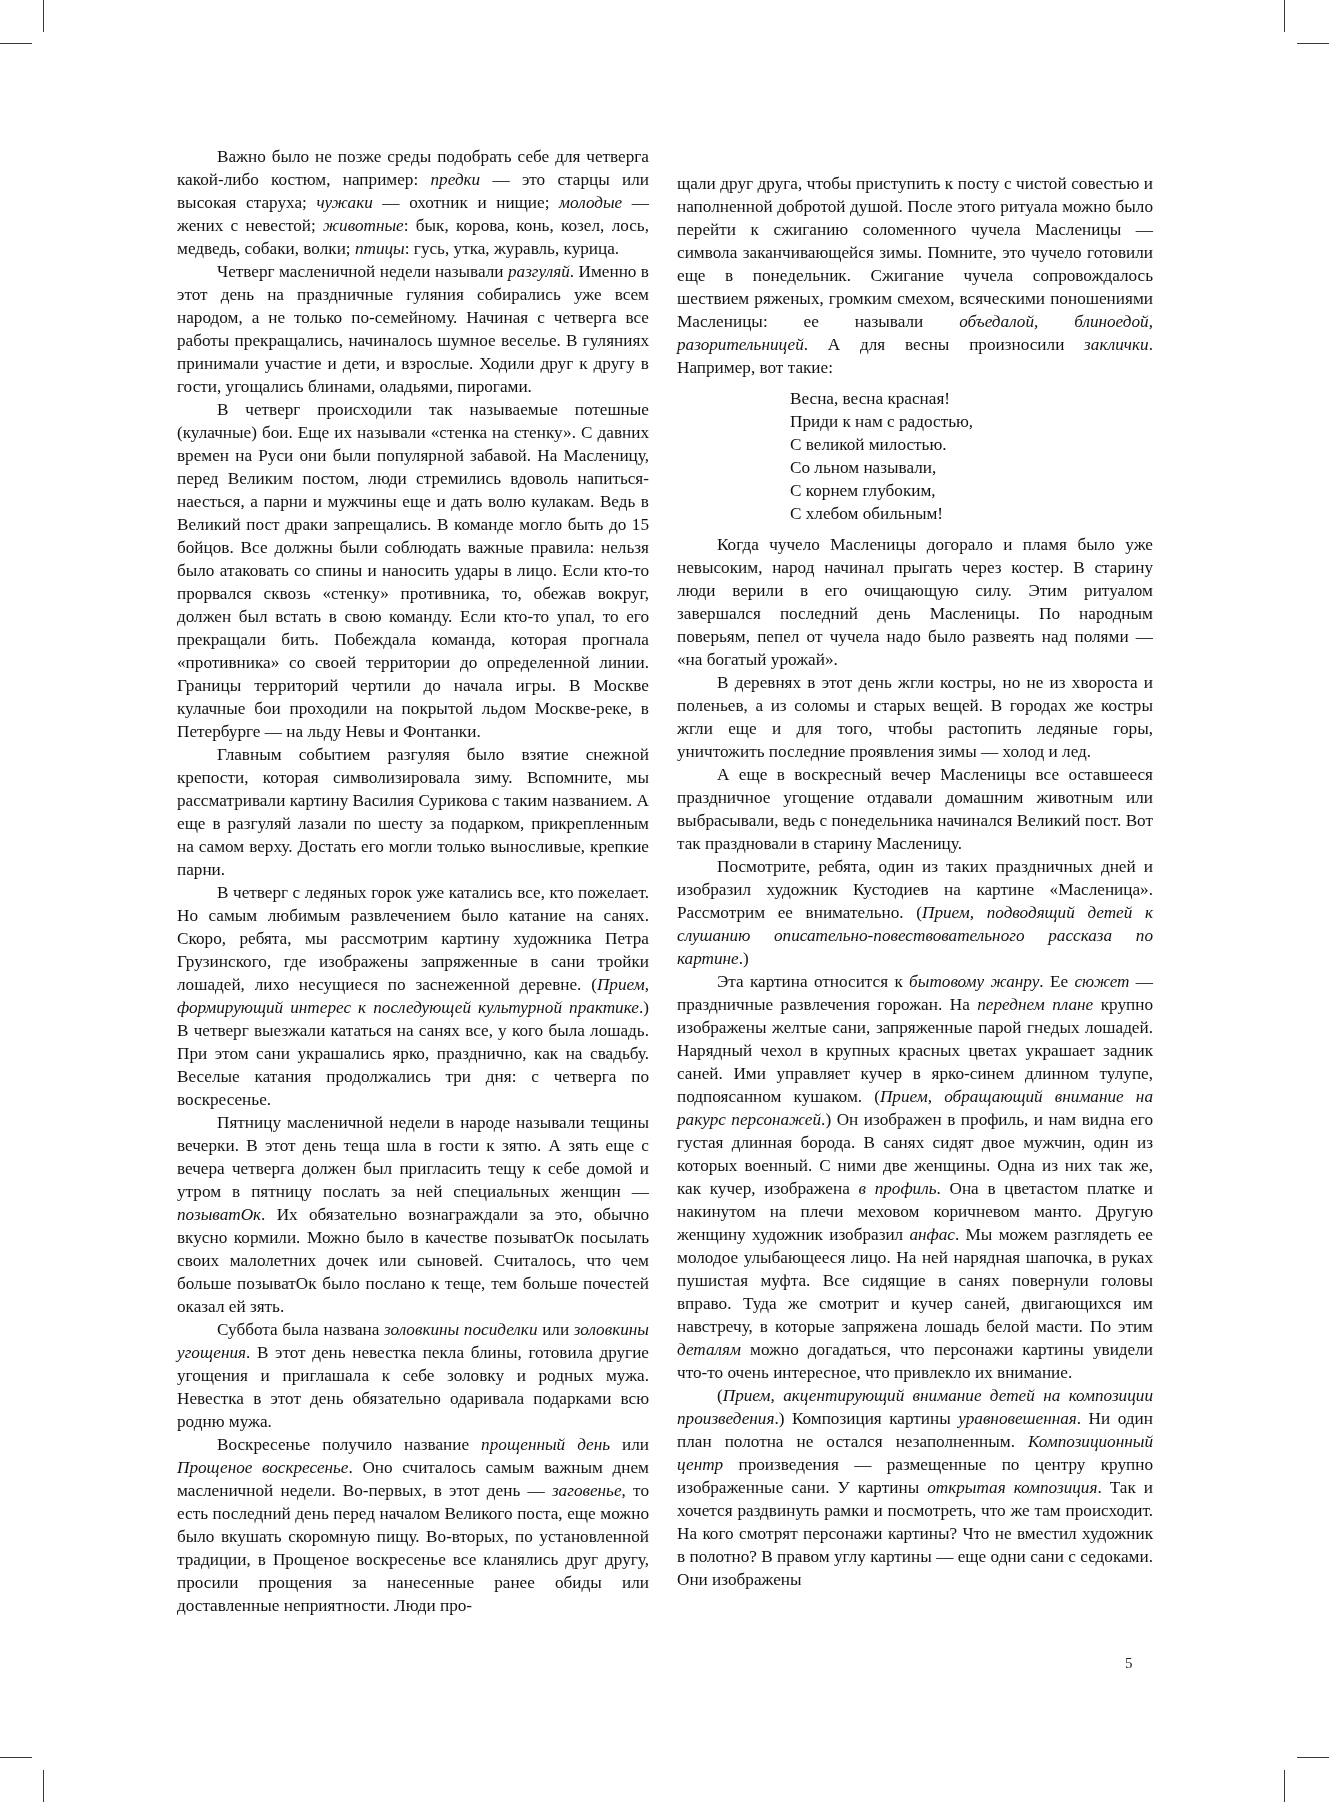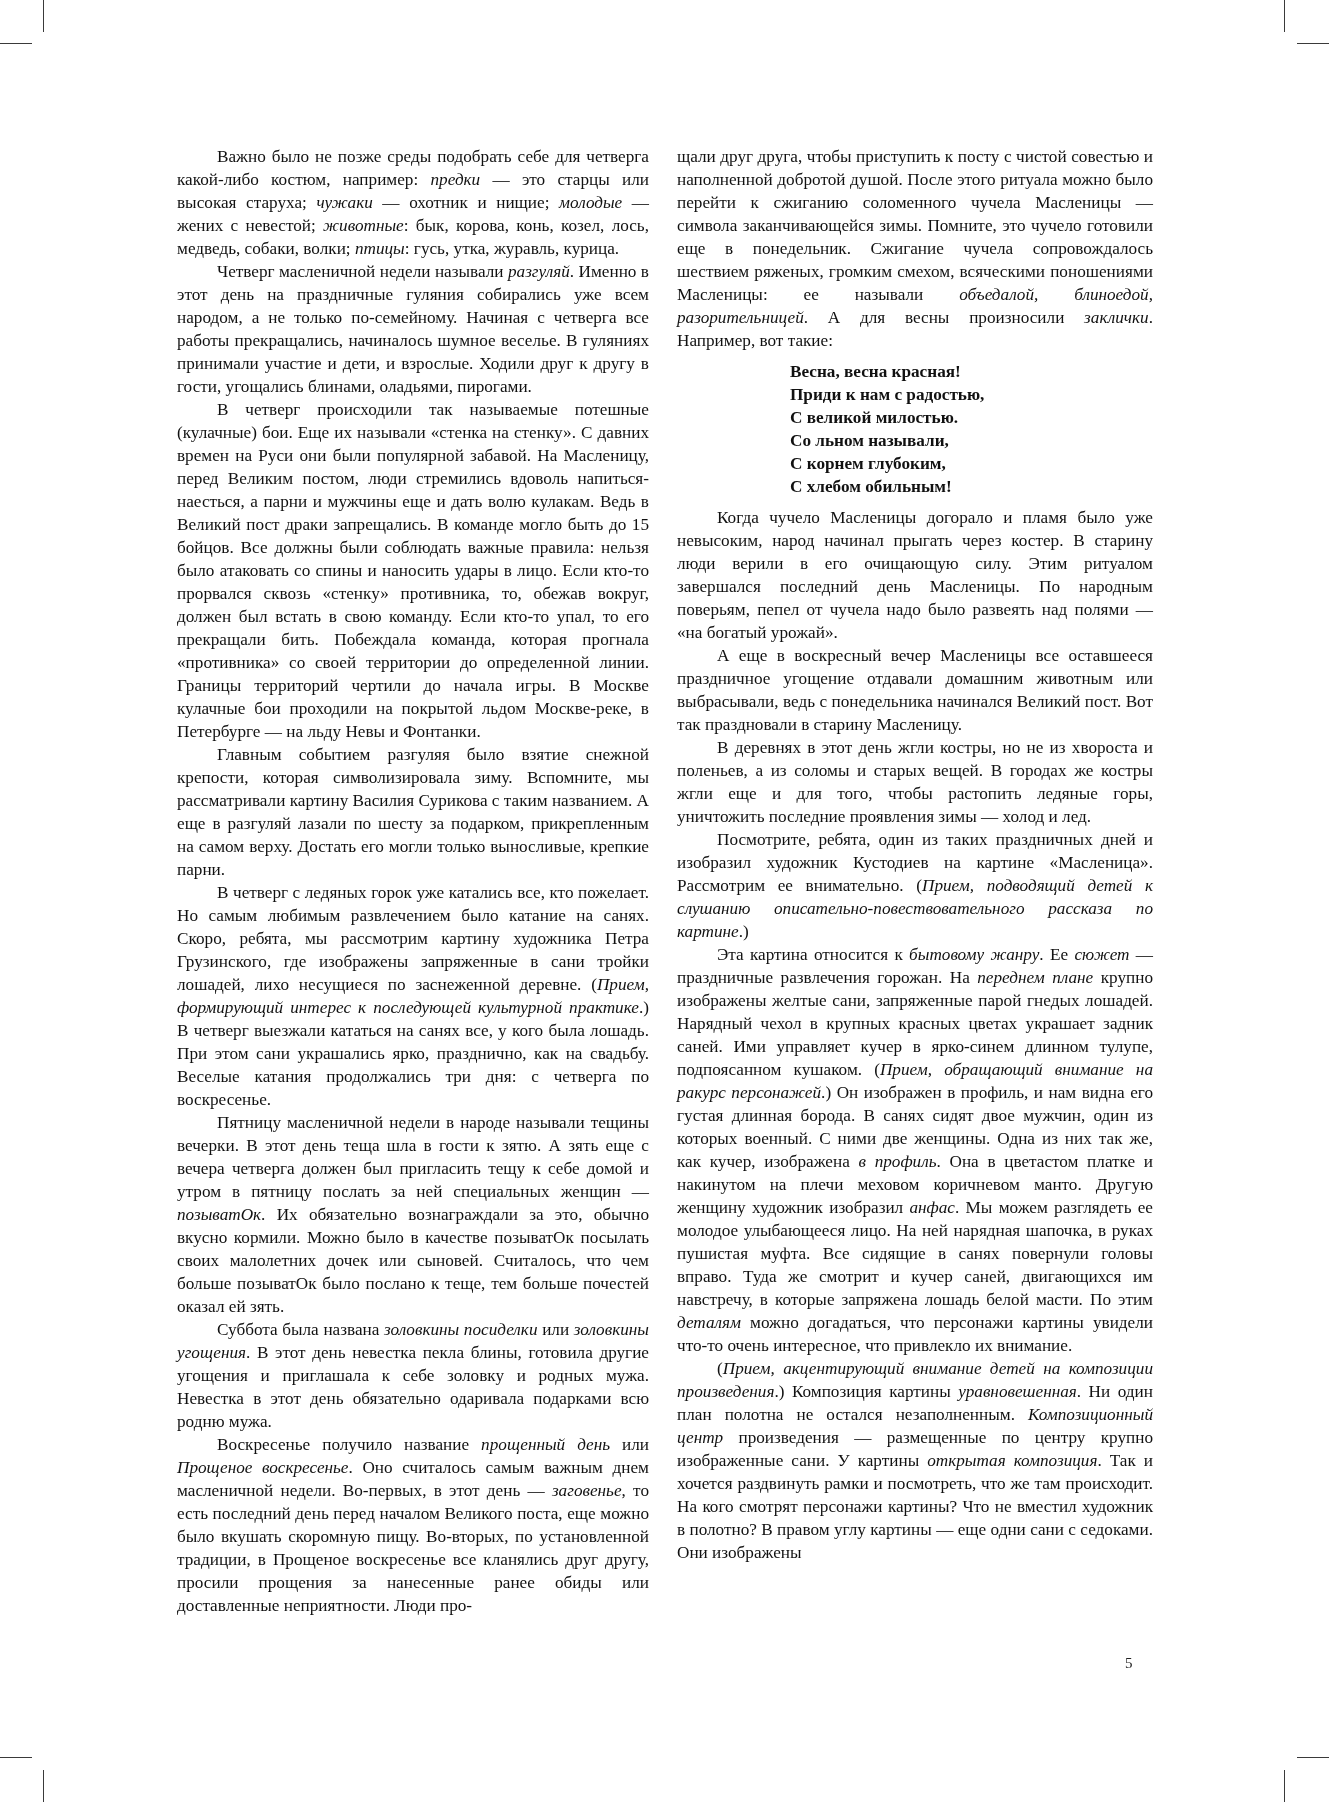--- a/index.html
+++ b/index.html
@@ -8,24 +8,24 @@
   .crop { position: absolute; background: #3a3a3a; }
   .col {
     position: absolute; top: 145px;
     font-family: "Liberation Serif", "DejaVu Serif", serif;
     font-size: 17.2px; line-height: 23px; color: #111;
     text-align: justify; hyphens: manual;
   }
   .col.left { left: 177px; width: 472px; }
   .col.right { left: 677px; width: 476px; }
   .col p { margin: 0; text-indent: 40px; }
-  .col p.cont { text-indent: 0; }
+  .col p.cont { text-indent: 0; margin-top: 27px; }
   .col i { font-style: italic; }
   .poem { margin: 8px 0 8px 113px; text-indent: 0; text-align: left; }
-  .poem div { text-indent: 0; font-weight: bold; }
+  .poem div { text-indent: 0; }
   .pagenum {
     position: absolute; left: 1125px; top: 1655px;
     font-family: "Liberation Serif", "DejaVu Serif", serif;
     font-size: 15px; color: #222;
   }
 </style>
 </head>
 <body>
 
 <div class="page">
@@ -53,21 +53,21 @@
       <p class="cont"><span>щали друг друга, чтобы приступить к посту с чистой совестью и наполненной добротой душой. После этого ритуала можно было перейти к сжиганию соломенного чучела Масленицы — символа заканчивающейся зимы. Помните, это чучело готовили еще в понедельник. Сжигание чучела сопровождалось шествием ряженых, громким смехом, всяческими поношениями Масленицы: ее называли </span><i>объедалой, блиноедой, разорительницей</i><span>. А для весны произносили </span><i>заклички</i><span>. Например, вот такие:</span></p>
       <div class="poem">
         <div>Весна, весна красная!</div>
         <div>Приди к нам с радостью,</div>
         <div>С великой милостью.</div>
         <div>Со льном называли,</div>
         <div>С корнем глубоким,</div>
         <div>С хлебом обильным!</div>
       </div>
       <p><span>Когда чучело Масленицы догорало и пламя было уже невысоким, народ начинал прыгать через костер. В старину люди верили в его очищающую силу. Этим ритуалом завершался последний день Масленицы. По народным поверьям, пепел от чучела надо было развеять над полями — «на богатый урожай».</span></p>
+      <p><span>В деревнях в этот день жгли костры, но не из хвороста и поленьев, а из соломы и старых вещей. В городах же костры жгли еще и для того, чтобы растопить ледяные горы, уничтожить последние проявления зимы — холод и лед.</span></p>
       <p><span>А еще в воскресный вечер Масленицы все оставшееся праздничное угощение отдавали домашним животным или выбрасывали, ведь с понедельника начинался Великий пост. Вот так праздновали в старину Масленицу.</span></p>
-      <p><span>В деревнях в этот день жгли костры, но не из хвороста и поленьев, а из соломы и старых вещей. В городах же костры жгли еще и для того, чтобы растопить ледяные горы, уничтожить последние проявления зимы — холод и лед.</span></p>
       <p><span>Посмотрите, ребята, один из таких праздничных дней и изобразил художник Кустодиев на картине «Масленица». Рассмотрим ее внимательно. (</span><i>Прием, подводящий детей к слушанию описательно-повествовательного рассказа по картине</i><span>.)</span></p>
       <p><span>Эта картина относится к </span><i>бытовому жанру</i><span>. Ее </span><i>сюжет</i><span> — праздничные развлечения горожан. На </span><i>переднем плане</i><span> крупно изображены желтые сани, запряженные парой гнедых лошадей. Нарядный чехол в крупных красных цветах украшает задник саней. Ими управляет кучер в ярко-синем длинном тулупе, подпоясанном кушаком. (</span><i>Прием, обращающий внимание на ракурс персонажей</i><span>.) Он изображен в профиль, и нам видна его густая длинная борода. В санях сидят двое мужчин, один из которых военный. С ними две женщины. Одна из них так же, как кучер, изображена </span><i>в профиль</i><span>. Она в цветастом платке и накинутом на плечи меховом коричневом манто. Другую женщину художник изобразил </span><i>анфас</i><span>. Мы можем разглядеть ее молодое улыбающееся лицо. На ней нарядная шапочка, в руках пушистая муфта. Все сидящие в санях повернули головы вправо. Туда же смотрит и кучер саней, двигающихся им навстречу, в которые запряжена лошадь белой масти. По этим </span><i>деталям</i><span> можно догадаться, что персонажи картины увидели что-то очень интересное, что привлекло их внимание.</span></p>
       <p><span>(</span><i>Прием, акцентирующий внимание детей на композиции произведения</i><span>.) Композиция картины </span><i>уравновешенная</i><span>. Ни один план полотна не остался незаполненным. </span><i>Композиционный центр</i><span> произведения — размещенные по центру крупно изображенные сани. У картины </span><i>открытая композиция</i><span>. Так и хочется раздвинуть рамки и посмотреть, что же там происходит. На кого смотрят персонажи картины? Что не вместил художник в полотно? В правом углу картины — еще одни сани с седоками. Они изображены</span></p>
     </div>
 
   <div class="pagenum">5</div>
 </div>
 
 </body></html>

